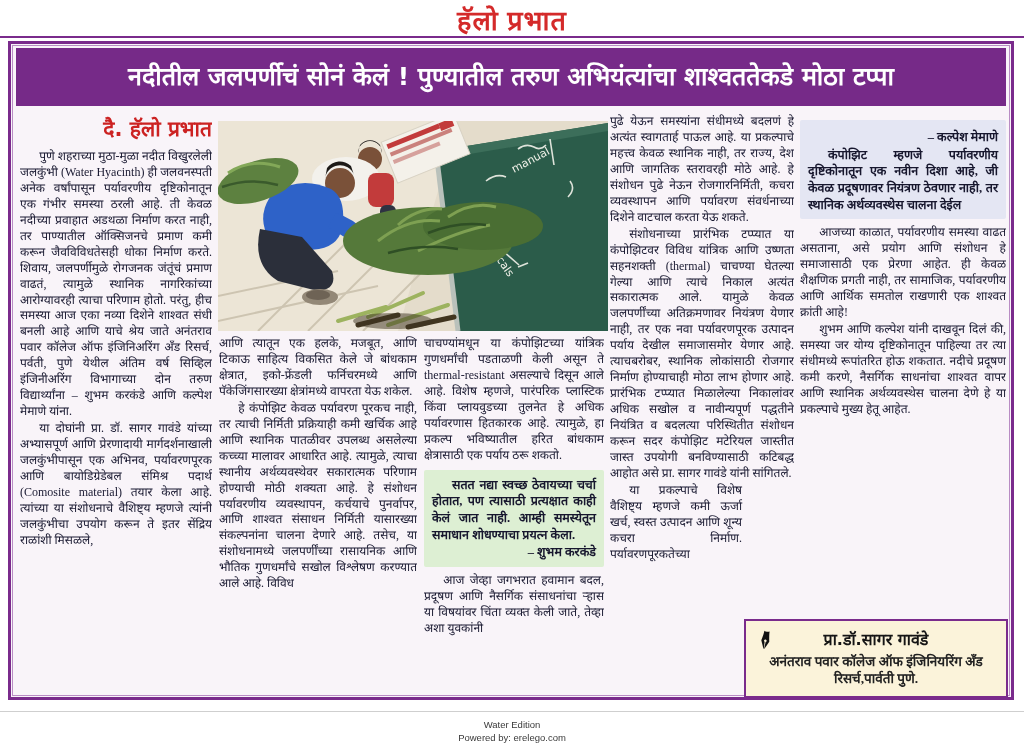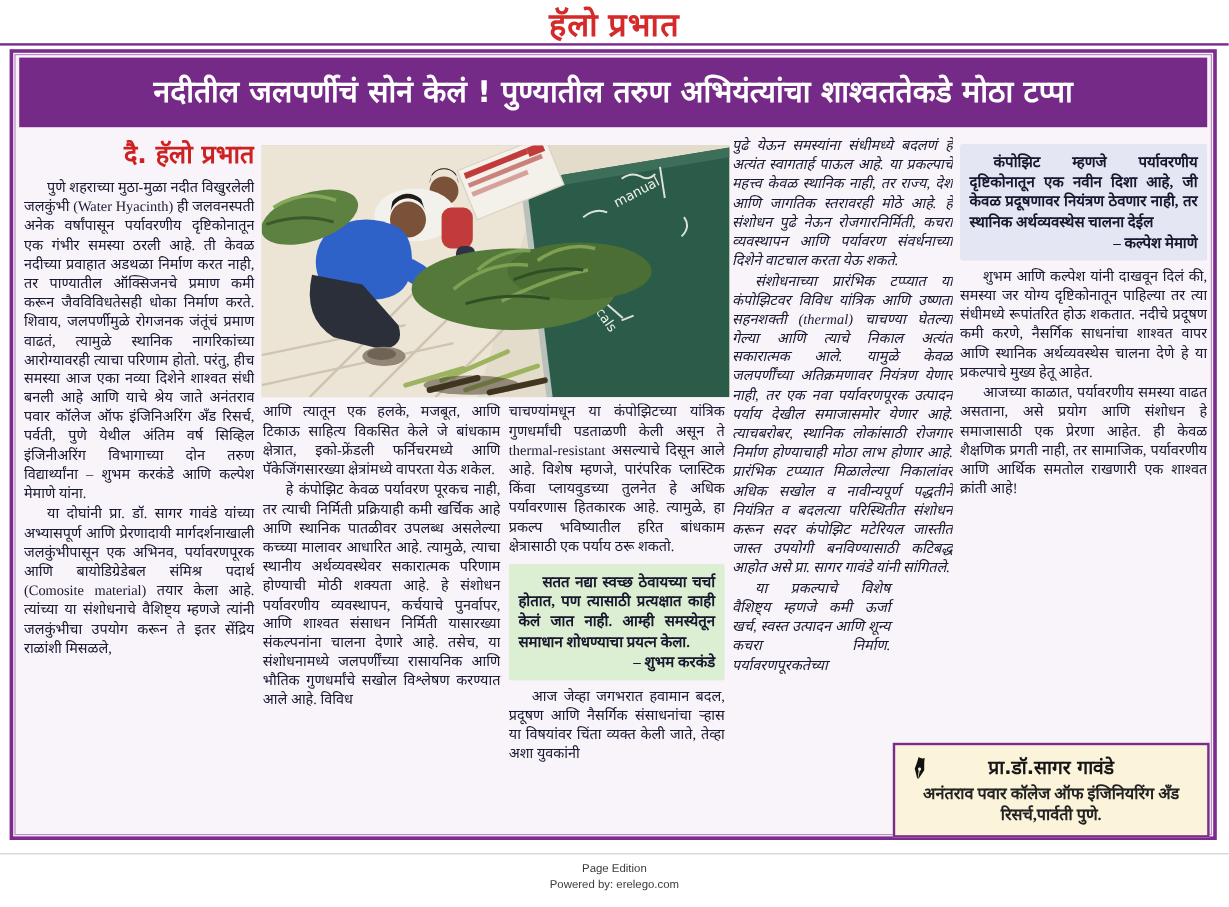--- a/index.html
+++ b/index.html
@@ -1,21 +1,21 @@
 <!DOCTYPE html>
 <html><head>
 <meta charset="utf-8">
 <style>
   * { margin:0; padding:0; box-sizing:border-box; }
   html,body { width:1024px; height:756px; background:#ffffff; overflow:hidden;
               font-family:"Liberation Serif", serif; }
   .page { position:relative; width:1024px; height:756px; background:#ffffff; }
 
   .masthead { position:absolute; top:1px; left:0; width:1024px; height:50px;
-              text-align:center; font-family:Liberation Serif, serif;
+              text-align:center; font-family:Liberation Sans, sans-serif;
               font-weight:bold; font-size:27px; color:#d42a2a; letter-spacing:1px; }
   .top-rule { position:absolute; top:36px; left:0; width:1024px; height:2px; background:#7a2b8c; }
 
   .frame { position:absolute; top:41px; left:8px; width:1006px; height:659px;
            border:3px solid #7a2b8c; background:#f9f4f9; }
   .frame-inner { position:absolute; inset:1px; border:1px solid #b98cc4; }
 
   .headline-bar { position:absolute; top:48px; left:16px; width:990px; height:58px;
                   background:#762a88; color:#ffffff; text-align:center;
                   font-family:"DejaVu Sans", sans-serif; font-weight:bold;
@@ -25,21 +25,21 @@
          line-height:1.33; text-align:justify; }
   .col .p { text-indent:1.6em; }
   .col .p.noind { text-indent:0; }
   .col .p + .p { margin-top:1px; }
   .sec-head { font-family:"DejaVu Sans", sans-serif; font-weight:bold; font-size:21px;
               color:#cc2222; text-align:right; text-indent:0; margin:2px 0 5px 0; }
 
   #col1 { top:114px; left:20px;  width:192px; height:578px; }
   #col2 { top:336px; left:219px; width:198px; height:356px; }
   #col3 { top:336px; left:424px; width:180px; height:356px; }
-  #col4 { top:114px; left:610px; width:184px; height:578px;font-style:italic; }
+  #col4 { top:114px; left:610px; width:184px; height:578px; }
   #col5 { top:114px; left:800px; width:206px; height:500px; }
 
   .photo { position:absolute; top:121px; left:218px; width:390px; height:210px;
            background:#ddd5c6; overflow:hidden; }
 
   .quote { margin:6px 0; padding:7px 8px 6px 8px; font-weight:bold; font-size:12.5px;
            border-radius:2px; color:#17172e; }
   .quote .attr { text-align:right; text-indent:0; margin-top:2px; }
   #quote1 { background:#ddefd3; }
   #quote2 { background:#e4e6f3; }
@@ -184,32 +184,32 @@
   </div>
 
   <div class="col" id="col4">
     <p class="p noind">पुढे येऊन समस्यांना संधीमध्ये बदलणं हे अत्यंत स्वागतार्ह पाऊल आहे. या प्रकल्पाचे महत्त्व केवळ स्थानिक नाही, तर राज्य, देश आणि जागतिक स्तरावरही मोठे आहे. हे संशोधन पुढे नेऊन रोजगारनिर्मिती, कचरा व्यवस्थापन आणि पर्यावरण संवर्धनाच्या दिशेने वाटचाल करता येऊ शकते.</p>
     <p class="p">संशोधनाच्या प्रारंभिक टप्प्यात या कंपोझिटवर विविध यांत्रिक आणि उष्णता सहनशक्ती (thermal) चाचण्या घेतल्या गेल्या आणि त्याचे निकाल अत्यंत सकारात्मक आले. यामुळे केवळ जलपर्णींच्या अतिक्रमणावर नियंत्रण येणार नाही, तर एक नवा पर्यावरणपूरक उत्पादन पर्याय देखील समाजासमोर येणार आहे. त्याचबरोबर, स्थानिक लोकांसाठी रोजगार निर्माण होण्याचाही मोठा लाभ होणार आहे. प्रारंभिक टप्प्यात मिळालेल्या निकालांवर अधिक सखोल व नावीन्यपूर्ण पद्धतीने नियंत्रित व बदलत्या परिस्थितीत संशोधन करून सदर कंपोझिट मटेरियल जास्तीत जास्त उपयोगी बनविण्यासाठी कटिबद्ध आहोत असे प्रा. सागर गावंडे यांनी सांगितले.</p>
     <p class="p narrow">या प्रकल्पाचे विशेष वैशिष्ट्य म्हणजे कमी ऊर्जा खर्च, स्वस्त उत्पादन आणि शून्य कचरा निर्माण. पर्यावरणपूरकतेच्या</p>
   </div>
 
   <div class="col" id="col5">
     <div class="quote" id="quote2">
+      <p class="p attr">– कल्पेश मेमाणे</p>
       <p class="p">कंपोझिट म्हणजे पर्यावरणीय दृष्टिकोनातून एक नवीन दिशा आहे, जी केवळ प्रदूषणावर नियंत्रण ठेवणार नाही, तर स्थानिक अर्थव्यवस्थेस चालना देईल</p>
-      <p class="p attr">– कल्पेश मेमाणे</p>
     </div>
+    <p class="p">आजच्या काळात, पर्यावरणीय समस्या वाढत असताना, असे प्रयोग आणि संशोधन हे समाजासाठी एक प्रेरणा आहेत. ही केवळ शैक्षणिक प्रगती नाही, तर सामाजिक, पर्यावरणीय आणि आर्थिक समतोल राखणारी एक शाश्वत क्रांती आहे!</p>
     <p class="p">शुभम आणि कल्पेश यांनी दाखवून दिलं की, समस्या जर योग्य दृष्टिकोनातून पाहिल्या तर त्या संधीमध्ये रूपांतरित होऊ शकतात. नदीचे प्रदूषण कमी करणे, नैसर्गिक साधनांचा शाश्वत वापर आणि स्थानिक अर्थव्यवस्थेस चालना देणे हे या प्रकल्पाचे मुख्य हेतू आहेत.</p>
-    <p class="p">आजच्या काळात, पर्यावरणीय समस्या वाढत असताना, असे प्रयोग आणि संशोधन हे समाजासाठी एक प्रेरणा आहेत. ही केवळ शैक्षणिक प्रगती नाही, तर सामाजिक, पर्यावरणीय आणि आर्थिक समतोल राखणारी एक शाश्वत क्रांती आहे!</p>
   </div>
 
   <div class="byline-box">
     <span class="pen-icon">✒</span>
     <div class="byline-name">प्रा.डॉ.सागर गावंडे</div>
     <div class="byline-aff">अनंतराव पवार कॉलेज ऑफ इंजिनियरिंग अँड रिसर्च,पार्वती पुणे.</div>
   </div>
 
   <div class="footer-rule"></div>
   <div class="footer">
-    <div>Page Edition</div>
+    <div>Water Edition</div>
     <div>Powered by: erelego.com</div>
   </div>
 
 </div>
 
 </body></html>

